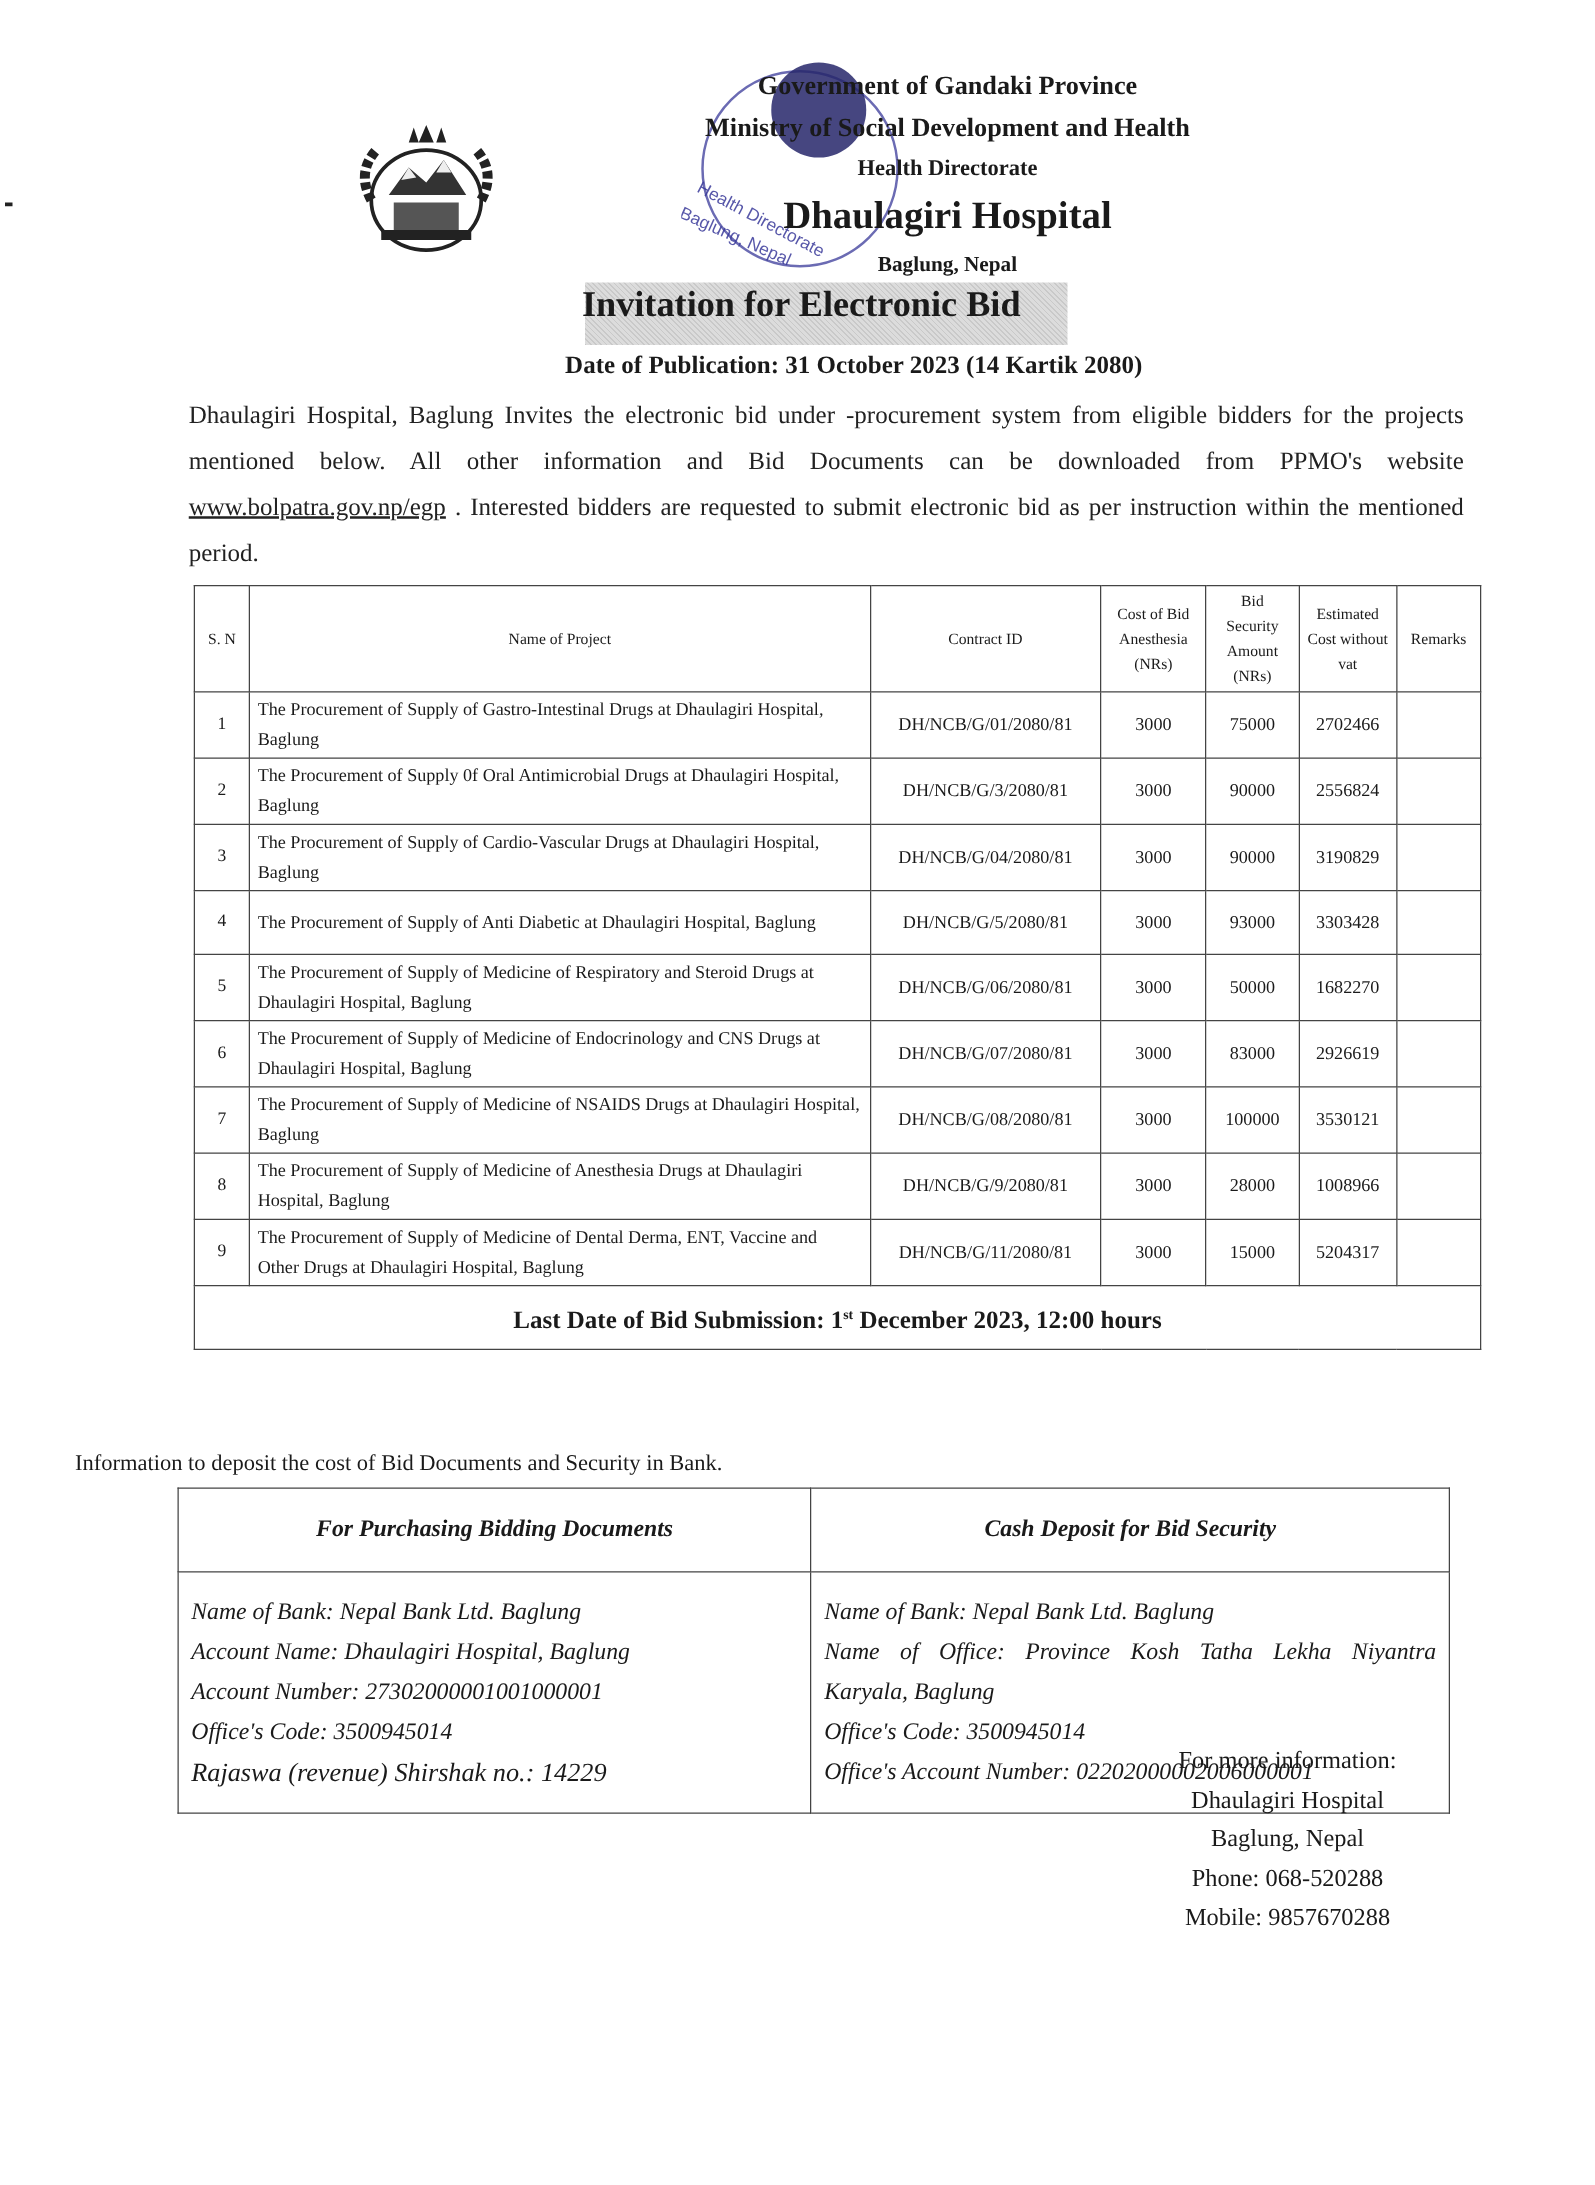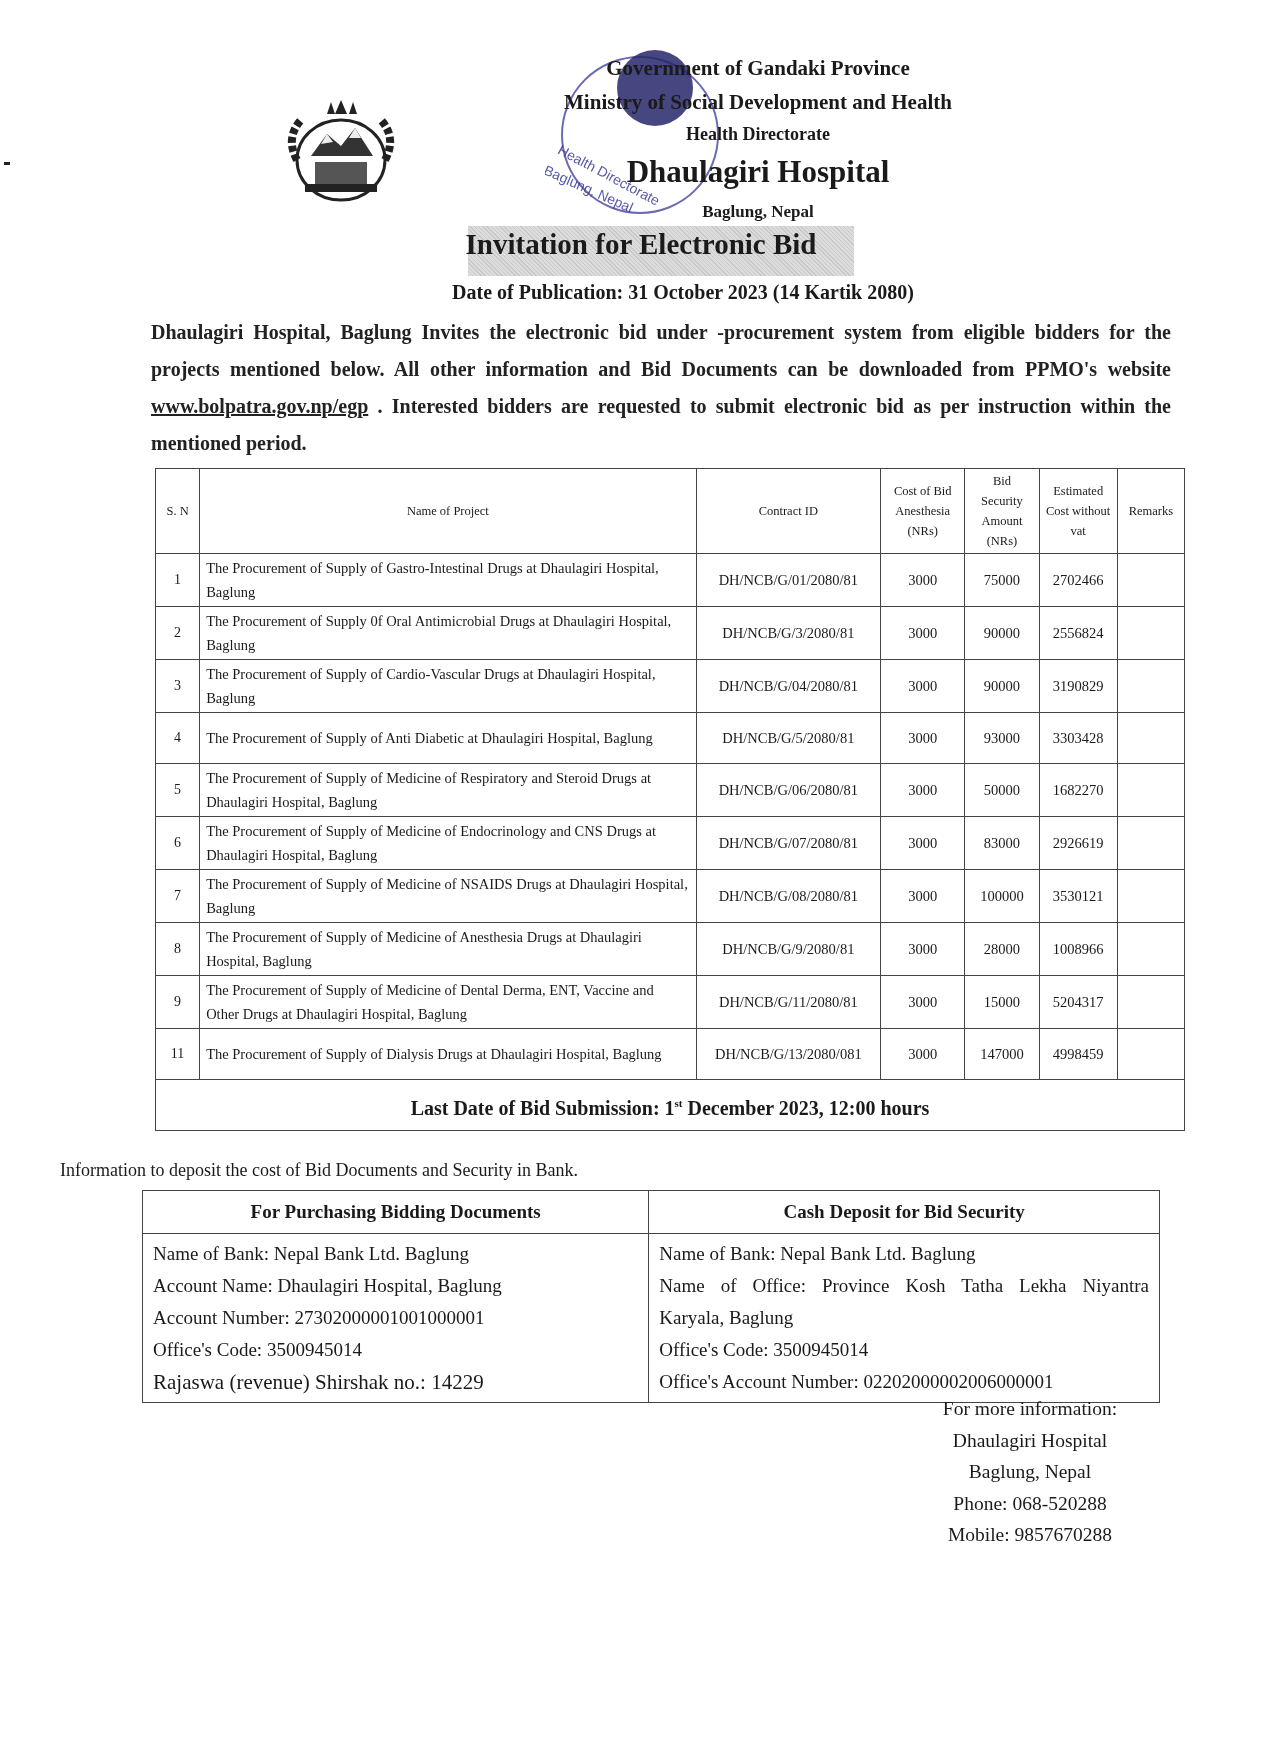--- a/index.html
+++ b/index.html
@@ -17,35 +17,35 @@
   .hospital { top: 154px; font-size: 31px; left: 120px; }
   .place { top: 202px; font-size: 17px; left: 120px; }
   .title-band {
     left: 468px; top: 226px; width: 386px; height: 50px;
     background: repeating-linear-gradient(45deg, #c9c9c9 0 1px, #dcdcdc 1px 3px);
   }
   .title { left: 448px; top: 228px; width: 386px; text-align: center; font-size: 29px; font-weight: bold; }
   .pubdate { left: 0; width: 1276px; top: 281px; text-align: center; font-size: 20px; font-weight: bold; padding-left: 90px; box-sizing: border-box; }
   .intro {
     left: 151px; top: 314px; width: 1020px; font-size: 20px; line-height: 37px;
-    text-align: justify; color: #222; font-weight: bold;
+    text-align: justify; color: #222;
   }
   .intro .link { text-decoration: underline; }
   table { border-collapse: collapse; }
   .bids { left: 155px; top: 468px; width: 1030px; font-size: 14.5px; }
   .bids td, .bids th { border: 1.5px solid #444; padding: 2px 6px; font-weight: normal; }
   .bids th { font-size: 12.5px; line-height: 20px; text-align: center; height: 76px; }
   .bids td { height: 46px; line-height: 24px; }
   .bids td.c { text-align: center; }
   .bids td.sn { text-align: center; font-size: 14px; }
   .bids .last { text-align: center; font-size: 20px; font-weight: bold; height: 46px; }
   .bids .last sup { font-size: 11px; }
   .bank-note { left: 0; width: 1276px; top: 1160px; text-align: left; font-size: 18px; padding-left: 60px; box-sizing: border-box; }
   .bank { left: 142px; top: 1190px; width: 1018px; font-size: 19px; }
-  .bank td, .bank th { border: 1.5px solid #444; vertical-align: top; padding: 4px 10px; }
+  .bank td, .bank th { border: 1.5px solid #444; vertical-align: top; padding: 16px 10px; font-style: italic; }
   .bank th { font-weight: bold; text-align: center; height: 34px; line-height: 34px; font-size: 19px; }
   .bank td div { height: 32px; line-height: 32px; white-space: nowrap; }
   .bank td div.just { text-align: justify; text-align-last: justify; }
   .contact { left: 890px; top: 1393px; width: 280px; text-align: center; font-size: 19.5px; line-height: 31.5px; }
   .speck { width: 6px; height: 3px; background: #222; }
 </style>
 </head>
 <body>
 
 <svg class="abs emblem" viewBox="0 0 132 112">
@@ -173,29 +173,20 @@
       </tr>
       <tr>
         <td class="sn">9</td>
         <td>The Procurement of Supply of Medicine of Dental Derma, ENT, Vaccine and Other Drugs at Dhaulagiri Hospital, Baglung</td>
         <td class="c">DH/NCB/G/11/2080/81</td>
         <td class="c">3000</td>
         <td class="c">15000</td>
         <td class="c">5204317</td>
         <td></td>
       </tr>
-      <tr>
-        <td class="sn">11</td>
-        <td>The Procurement of Supply of Dialysis Drugs at Dhaulagiri Hospital, Baglung</td>
-        <td class="c">DH/NCB/G/13/2080/081</td>
-        <td class="c">3000</td>
-        <td class="c">147000</td>
-        <td class="c">4998459</td>
-        <td></td>
-      </tr>
     </tbody>
   <tfoot>
     <tr>
       <td colspan="7" class="last"><span>Last Date of Bid Submission: 1</span><sup>st</sup><span> December 2023, 12:00 hours</span></td>
     </tr>
   </tfoot>
 </table>
 
 <div class="abs bank-note">Information to deposit the cost of Bid Documents and Security in Bank.</div>
 

